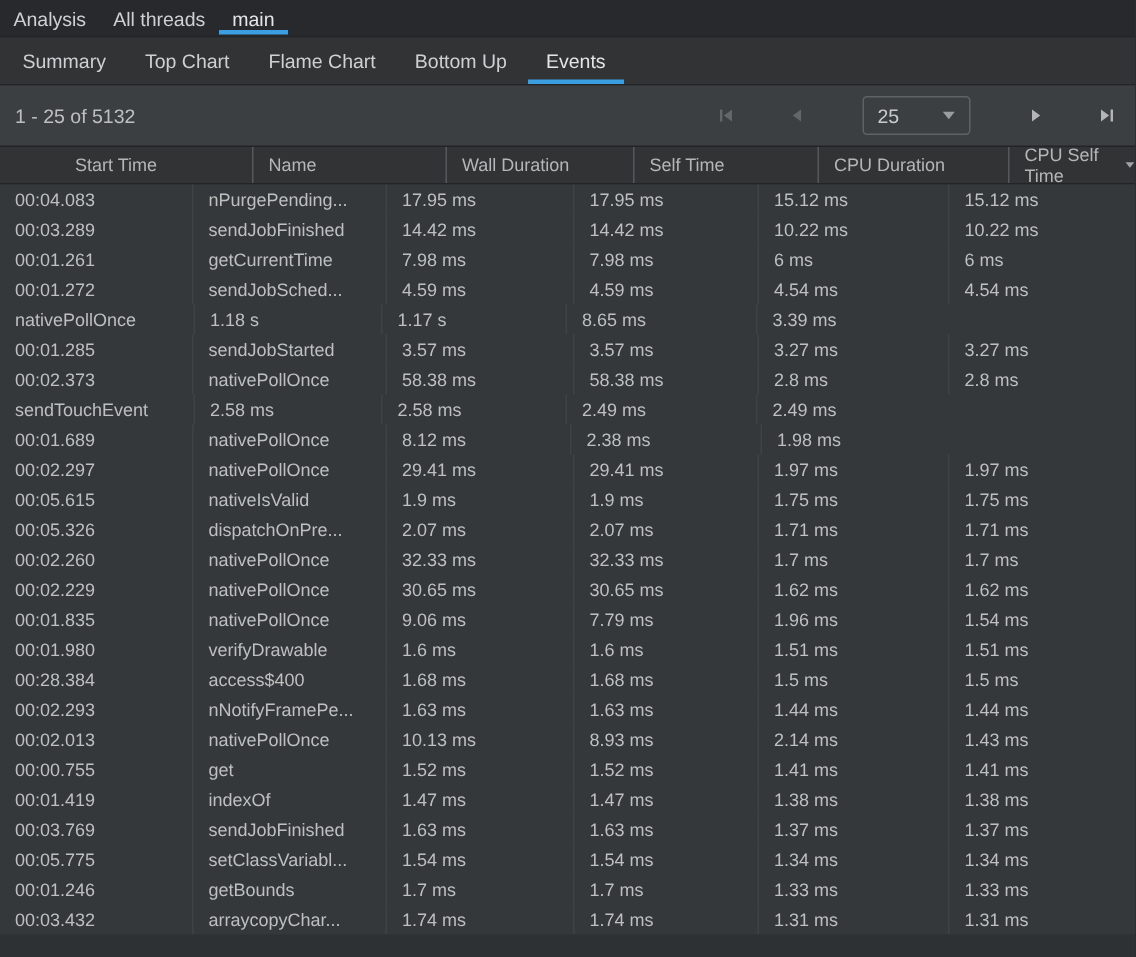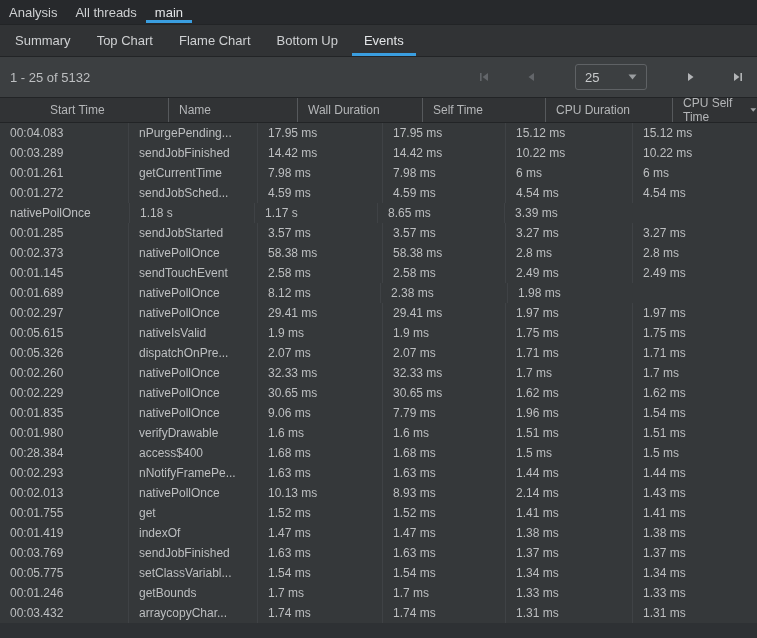--- a/index.html
+++ b/index.html
@@ -184,21 +184,20 @@
       </div>
       <div class="tr">
         <div class="td c0">00:02.373</div>
         <div class="td c1">nativePollOnce</div>
         <div class="td c2">58.38 ms</div>
         <div class="td c3">58.38 ms</div>
         <div class="td c4">2.8 ms</div>
         <div class="td c5">2.8 ms</div>
       </div>
       <div class="tr">
-        <div class="td c0">00:01.145</div>
         <div class="td c1">sendTouchEvent</div>
         <div class="td c2">2.58 ms</div>
         <div class="td c3">2.58 ms</div>
         <div class="td c4">2.49 ms</div>
         <div class="td c5">2.49 ms</div>
       </div>
       <div class="tr">
         <div class="td c0">00:01.689</div>
         <div class="td c1">nativePollOnce</div>
         <div class="td c3">8.12 ms</div>
@@ -279,21 +278,21 @@
       </div>
       <div class="tr">
         <div class="td c0">00:02.013</div>
         <div class="td c1">nativePollOnce</div>
         <div class="td c2">10.13 ms</div>
         <div class="td c3">8.93 ms</div>
         <div class="td c4">2.14 ms</div>
         <div class="td c5">1.43 ms</div>
       </div>
       <div class="tr">
-        <div class="td c0">00:01.755</div>
+        <div class="td c0">00:00.755</div>
         <div class="td c1">get</div>
         <div class="td c2">1.52 ms</div>
         <div class="td c3">1.52 ms</div>
         <div class="td c4">1.41 ms</div>
         <div class="td c5">1.41 ms</div>
       </div>
       <div class="tr">
         <div class="td c0">00:01.419</div>
         <div class="td c1">indexOf</div>
         <div class="td c2">1.47 ms</div>

